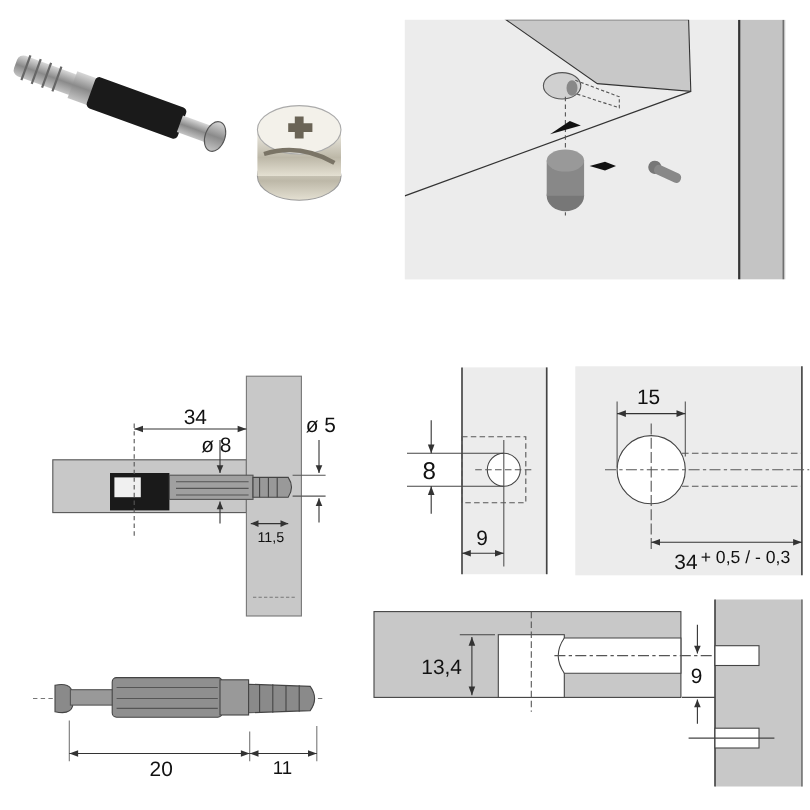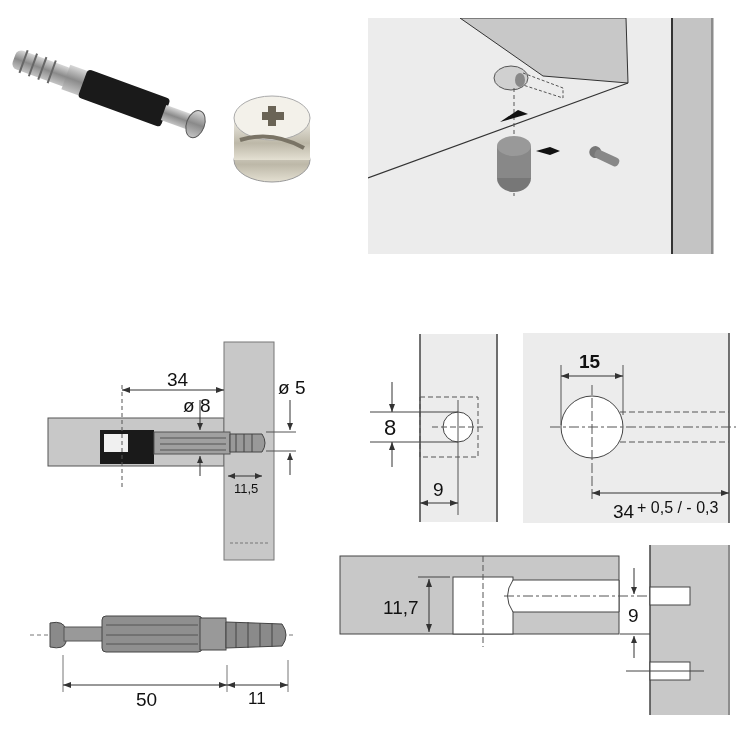--- a/index.html
+++ b/index.html
@@ -139,21 +139,21 @@
     <line x1="43" y1="65" x2="43" y2="102" stroke="#777"></line>
     <line x1="207" y1="75" x2="207" y2="102" stroke="#777"></line>
     <line x1="268" y1="70" x2="268" y2="102" stroke="#777"></line>
     <line x1="43" y1="95" x2="207" y2="95" stroke="#333"></line>
     <polygon points="43,95 51,92 51,98" fill="#333"></polygon>
       <polygon points="207,95 199,92 199,98" fill="#333"></polygon>
     <line x1="207" y1="95" x2="268" y2="95" stroke="#333"></line>
     <polygon points="207,95 215,92 215,98" fill="#333"></polygon>
       <polygon points="268,95 260,92 260,98" fill="#333"></polygon>
   </svg>
-  <span class="lbl" style="left:116px;top:100px;font-size:19px;">50</span>
+  <span class="lbl" style="left:116px;top:100px;font-size:19px;">20</span>
   <span class="lbl" style="left:228px;top:100px;font-size:17px;">11</span>
 </div>
 
 <div class="abs" style="left:360px;top:320px;width:150px;height:210px;">
   <svg width="150" height="210" viewBox="0 0 150 210">
     <rect x="60" y="14" width="78" height="188" fill="#ececec"></rect>
     <line x1="60" y1="14" x2="60" y2="202" stroke="#444" stroke-width="1.5"></line>
     <line x1="137" y1="14" x2="137" y2="202" stroke="#444" stroke-width="1.5"></line>
     <rect x="60" y="77" width="58" height="60" fill="none" stroke="#555" stroke-dasharray="5,3"></rect>
     <circle cx="98" cy="107" r="15" fill="#fff" stroke="#444"></circle>
@@ -184,21 +184,21 @@
     <line x1="100" y1="112" x2="209" y2="112" stroke="#555" stroke-dasharray="6,3"></line>
     <line x1="41" y1="35" x2="41" y2="95" stroke="#555"></line>
     <line x1="103" y1="35" x2="103" y2="85" stroke="#555"></line>
     <line x1="41" y1="46" x2="103" y2="46" stroke="#333"></line>
     <polygon points="41,46 49,43 49,49" fill="#333"></polygon>
       <polygon points="103,46 95,43 95,49" fill="#333"></polygon>
     <line x1="72" y1="163" x2="209" y2="163" stroke="#333"></line>
     <polygon points="72,163 80,160 80,166" fill="#333"></polygon>
       <polygon points="209,163 201,160 201,166" fill="#333"></polygon>
   </svg>
-  <span class="lbl" style="left:59px;top:22px;font-size:19px;font-weight:bold;">15</span>
+  <span class="lbl" style="left:59px;top:22px;font-size:19px;">15</span>
   <span class="lbl" style="left:93px;top:172px;font-size:19px;">34</span>
   <span class="lbl" style="left:117px;top:170px;font-size:16px;">+ 0,5 / - 0,3</span>
 </div>
 
 <div class="abs" style="left:330px;top:540px;width:406px;height:196px;">
   <svg width="406" height="196" viewBox="0 0 406 196">
     <rect x="10" y="16" width="279" height="78" fill="#c8c8c8" stroke="#444"></rect>
     <rect x="123" y="37" width="60" height="57" fill="#fff" stroke="#444"></rect>
     <path d="M183 40 L289 40 L289 72 L183 72 Q172 56 183 40 Z" fill="#fff" stroke="#444"></path>
     <line x1="153" y1="16" x2="153" y2="107" stroke="#555" stroke-dasharray="6,3"></line>
@@ -212,15 +212,15 @@
     <line x1="399" y1="5" x2="399" y2="175" stroke="#555"></line>
     <rect x="320" y="47" width="40" height="18" fill="#fff" stroke="#444"></rect>
     <rect x="320" y="122" width="40" height="18" fill="#fff" stroke="#444"></rect>
     <line x1="296" y1="131" x2="374" y2="131" stroke="#444"></line>
     <line x1="290" y1="94" x2="320" y2="94" stroke="#444"></line>
     <line x1="304" y1="28" x2="304" y2="54" stroke="#333"></line>
       <polygon points="304,54 301,47 307,47" fill="#333"></polygon>
     <line x1="304" y1="96" x2="304" y2="118" stroke="#333"></line>
       <polygon points="304,96 301,103 307,103" fill="#333"></polygon>
   </svg>
-  <span class="lbl" style="left:53px;top:58px;font-size:19px;">11,7</span>
+  <span class="lbl" style="left:53px;top:58px;font-size:19px;">13,4</span>
   <span class="lbl" style="left:298px;top:66px;font-size:19px;">9</span>
 </div>
 
 </body></html>

